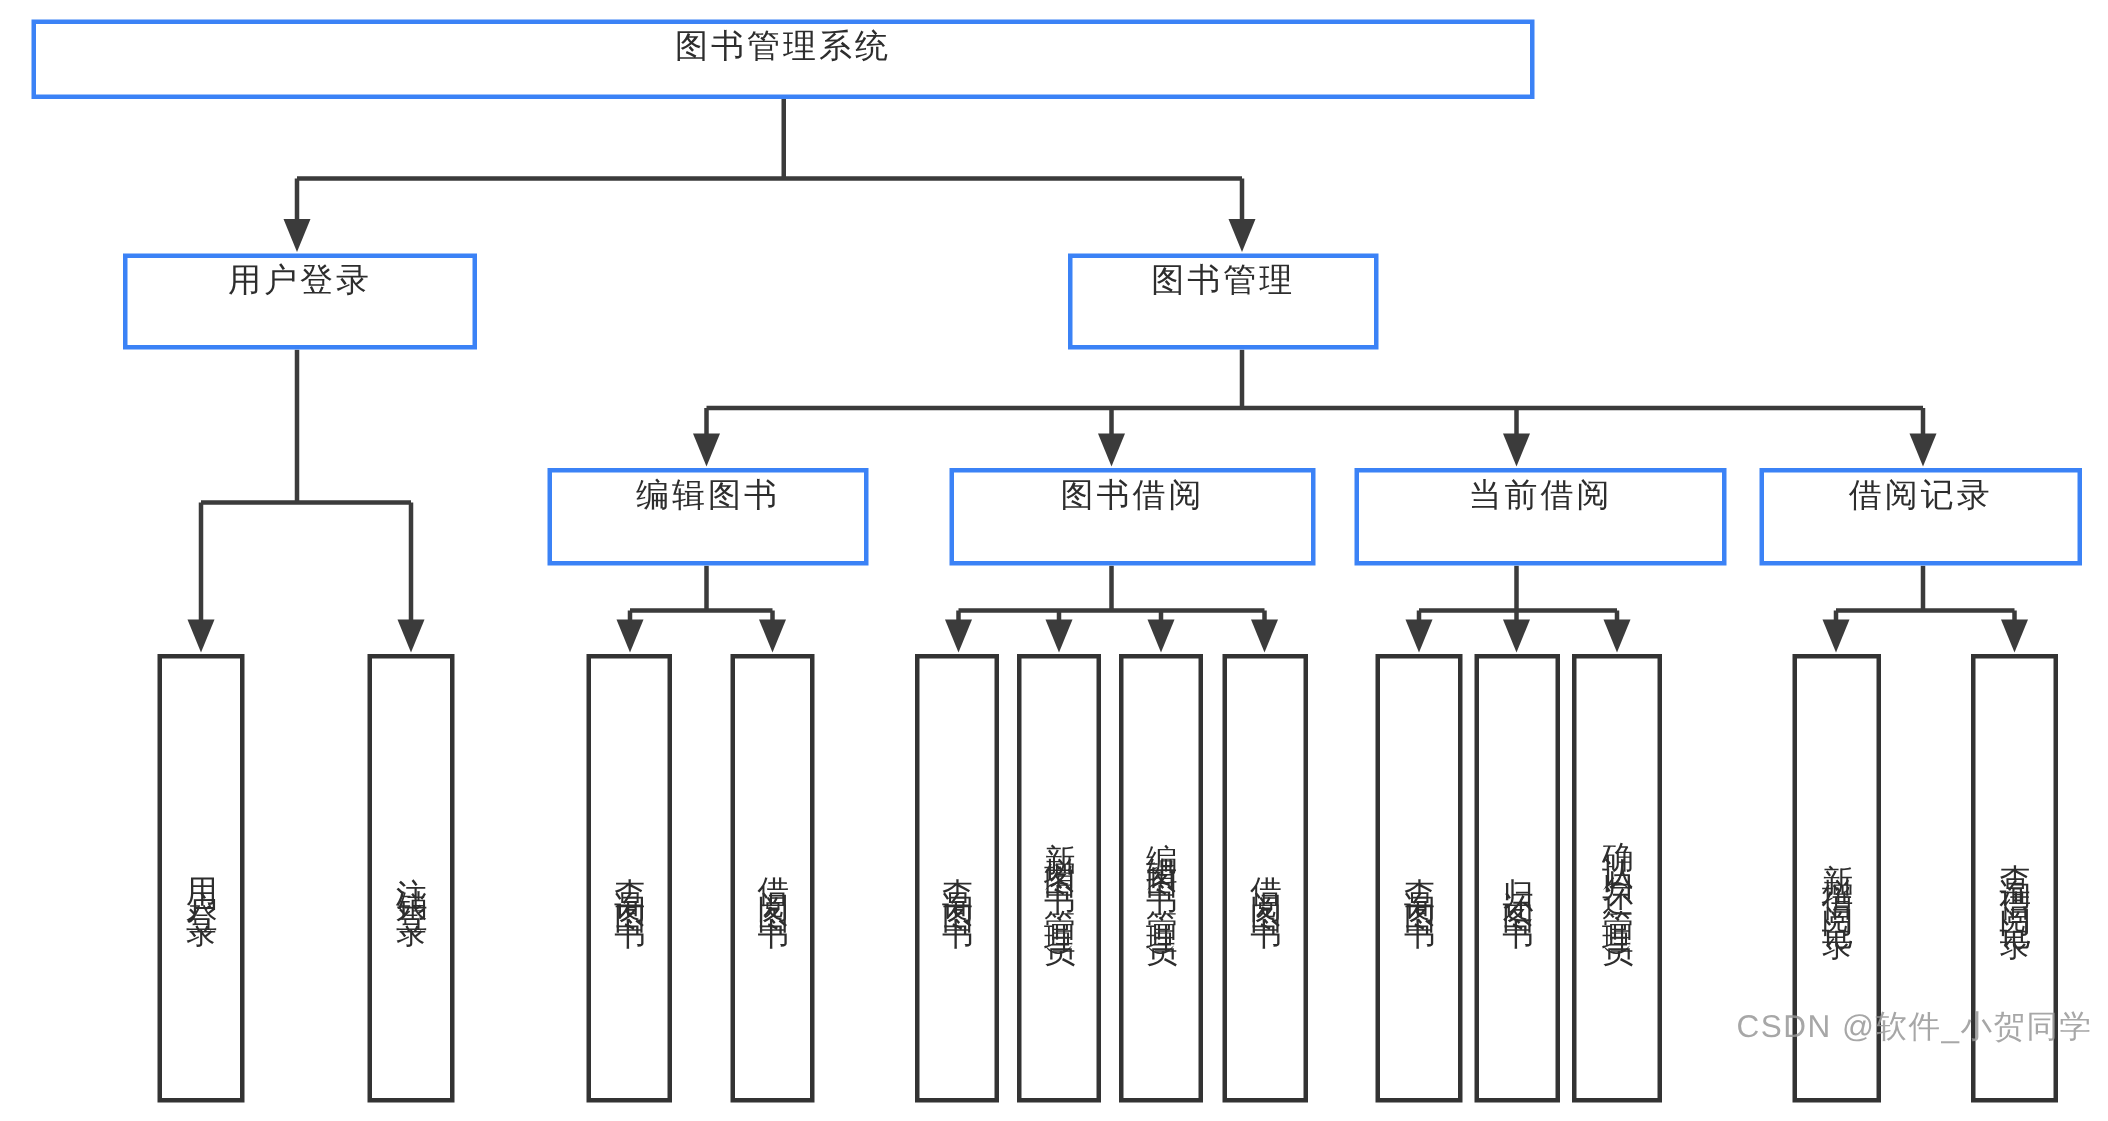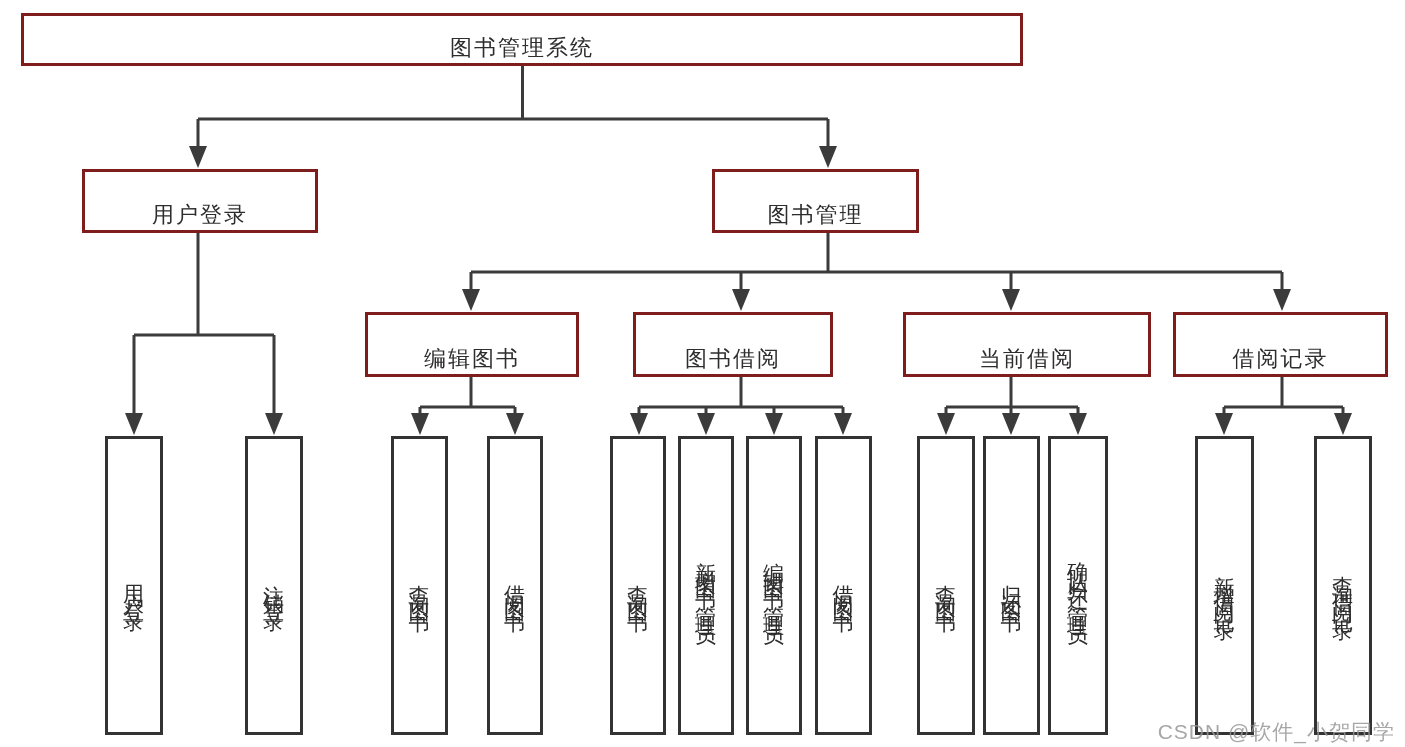--- a/index.html
+++ b/index.html
@@ -2,34 +2,34 @@
 <html><head>
 <meta charset="utf-8">
 <style>
   html,body{margin:0;padding:0;background:#ffffff;}
   .canvas{
     position:relative;width:1405px;height:747px;background:#ffffff;
     font-family:"Liberation Sans","DejaVu Sans",sans-serif;overflow:hidden;
   }
   .wires{position:absolute;left:0;top:0;z-index:0;}
   .hbox{
-    position:absolute;background:#ffffff;border:3px solid #7f1d1d;
-    box-sizing:border-box;display:flex;align-items:flex-end;justify-content:center;
+    position:absolute;background:#ffffff;border:3px solid #3b82f6;
+    box-sizing:border-box;display:flex;align-items:flex-start;justify-content:center;
     font-size:22px;color:#2d2d2d;letter-spacing:2px;z-index:1;
   }
   .vbox{
     position:absolute;top:436px;height:299px;background:#ffffff;border:3px solid #333333;
     box-sizing:border-box;display:flex;align-items:center;justify-content:center;z-index:1;
   }
   .vtext{
     writing-mode:vertical-rl;text-orientation:mixed;
     font-size:21px;letter-spacing:9px;line-height:1;color:#2d2d2d;white-space:nowrap;
   }
   .watermark{
-    position:absolute;right:10px;top:718px;z-index:5;
+    position:absolute;right:10px;top:670px;z-index:5;
     font-size:21px;color:rgba(152,152,152,0.85);letter-spacing:1px;
   }
 </style>
 </head>
 <body>
 
 <div class="canvas">
 
   <svg class="wires" width="1405" height="747" viewBox="0 0 1405 747">
     <g stroke="#3b3b3b" stroke-width="3" fill="none">
@@ -78,21 +78,21 @@
   <div class="hbox" style="left:82px;top:169px;width:236px;height:64px">
     <span>用户登录</span>
   </div>
   <div class="hbox" style="left:712px;top:169px;width:207px;height:64px">
     <span>图书管理</span>
   </div>
 
   <div class="hbox" style="left:365px;top:312px;width:214px;height:65px">
     <span>编辑图书</span>
   </div>
-  <div class="hbox" style="left:633px;top:312px;width:200px;height:65px">
+  <div class="hbox" style="left:633px;top:312px;width:244px;height:65px">
     <span>图书借阅</span>
   </div>
   <div class="hbox" style="left:903px;top:312px;width:248px;height:65px">
     <span>当前借阅</span>
   </div>
   <div class="hbox" style="left:1173px;top:312px;width:215px;height:65px">
     <span>借阅记录</span>
   </div>
 
   <div class="vbox" style="left:105px;width:58px">

